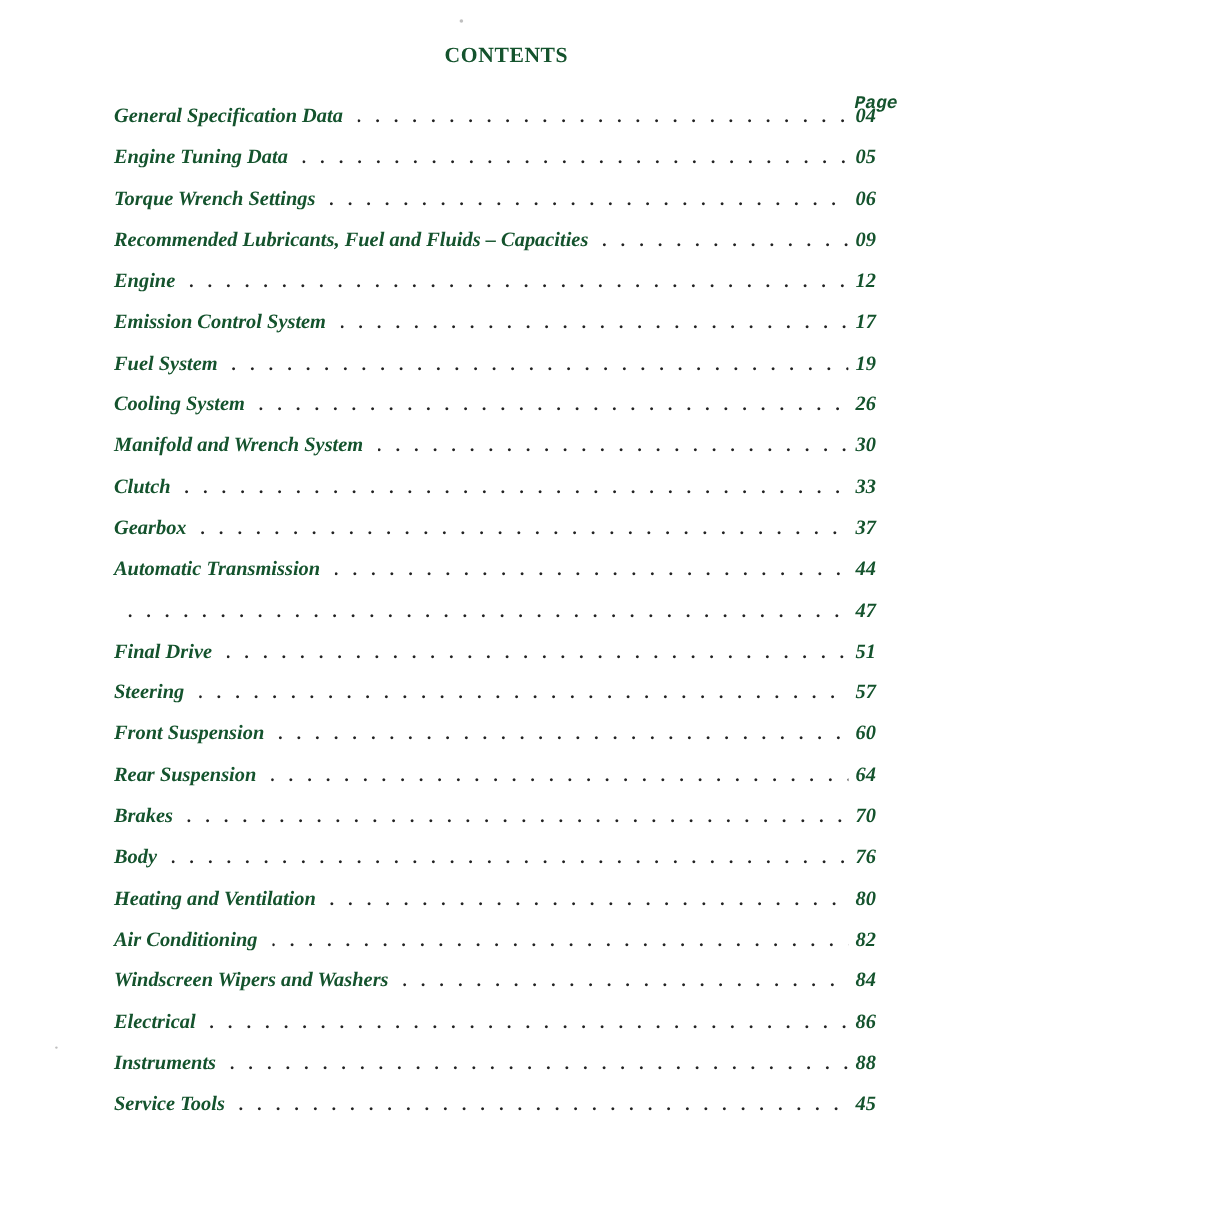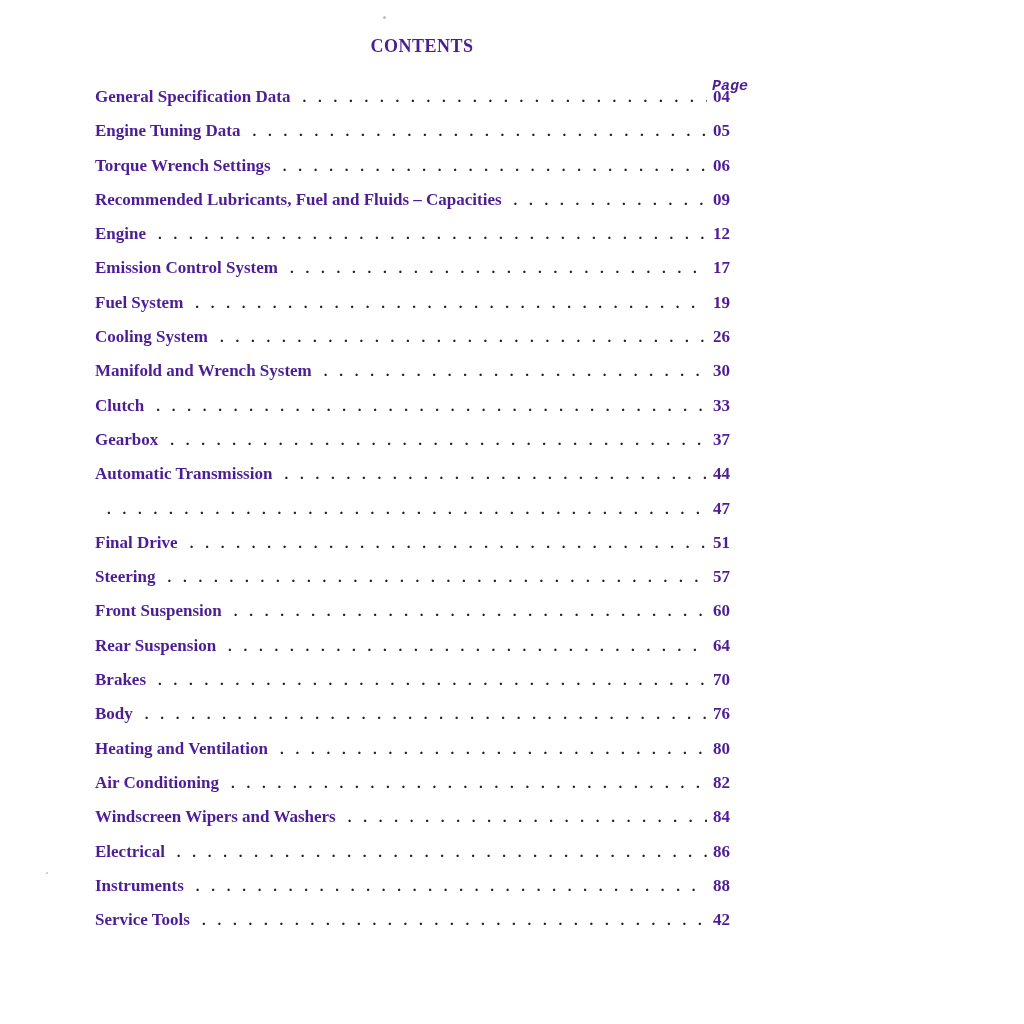--- a/index.html
+++ b/index.html
@@ -6,21 +6,21 @@
     margin: 0;
     padding: 0;
     background: #ffffff;
   }
   .sheet {
     position: relative;
     width: 827px;
     height: 1024px;
     background: #ffffff;
     font-family: "Liberation Serif", serif;
-    color: #4c1d95;
+    color: #14532d;
     box-sizing: border-box;
     padding: 36px 78px 0 95px;
     overflow: hidden;
   }
   .title {
     margin: 0;
     text-align: center;
     font-size: 18px;
     font-weight: 700;
     letter-spacing: 0.5px;
@@ -31,20 +31,21 @@
     text-align: right;
     font-size: 15px;
     font-weight: 700;
     font-style: italic;
     line-height: 14px;
     padding-right: 1px;
     font-family: Liberation Mono, monospace;
   }
   .toc {
     margin-top: -14px;
+    font-style: italic;
   }
   .row {
     display: flex;
     align-items: baseline;
     height: 34.3px;
     line-height: 34.3px;
     white-space: nowrap;
   }
   .label {
     font-size: 17px;
@@ -244,21 +245,21 @@
 
   <div class="row">
     <span class="label">Instruments</span>
     <span class="dots"></span>
     <span class="num">88</span>
   </div>
 
   <div class="row">
     <span class="label">Service Tools</span>
     <span class="dots"></span>
-    <span class="num">42</span>
+    <span class="num">45</span>
   </div>
 </div>
 
   <div class="scratch"></div>
   <div class="speck speck-1"></div>
   <div class="speck speck-2"></div>
   <div class="speck speck-3"></div>
 </div>
 
 </body></html>

